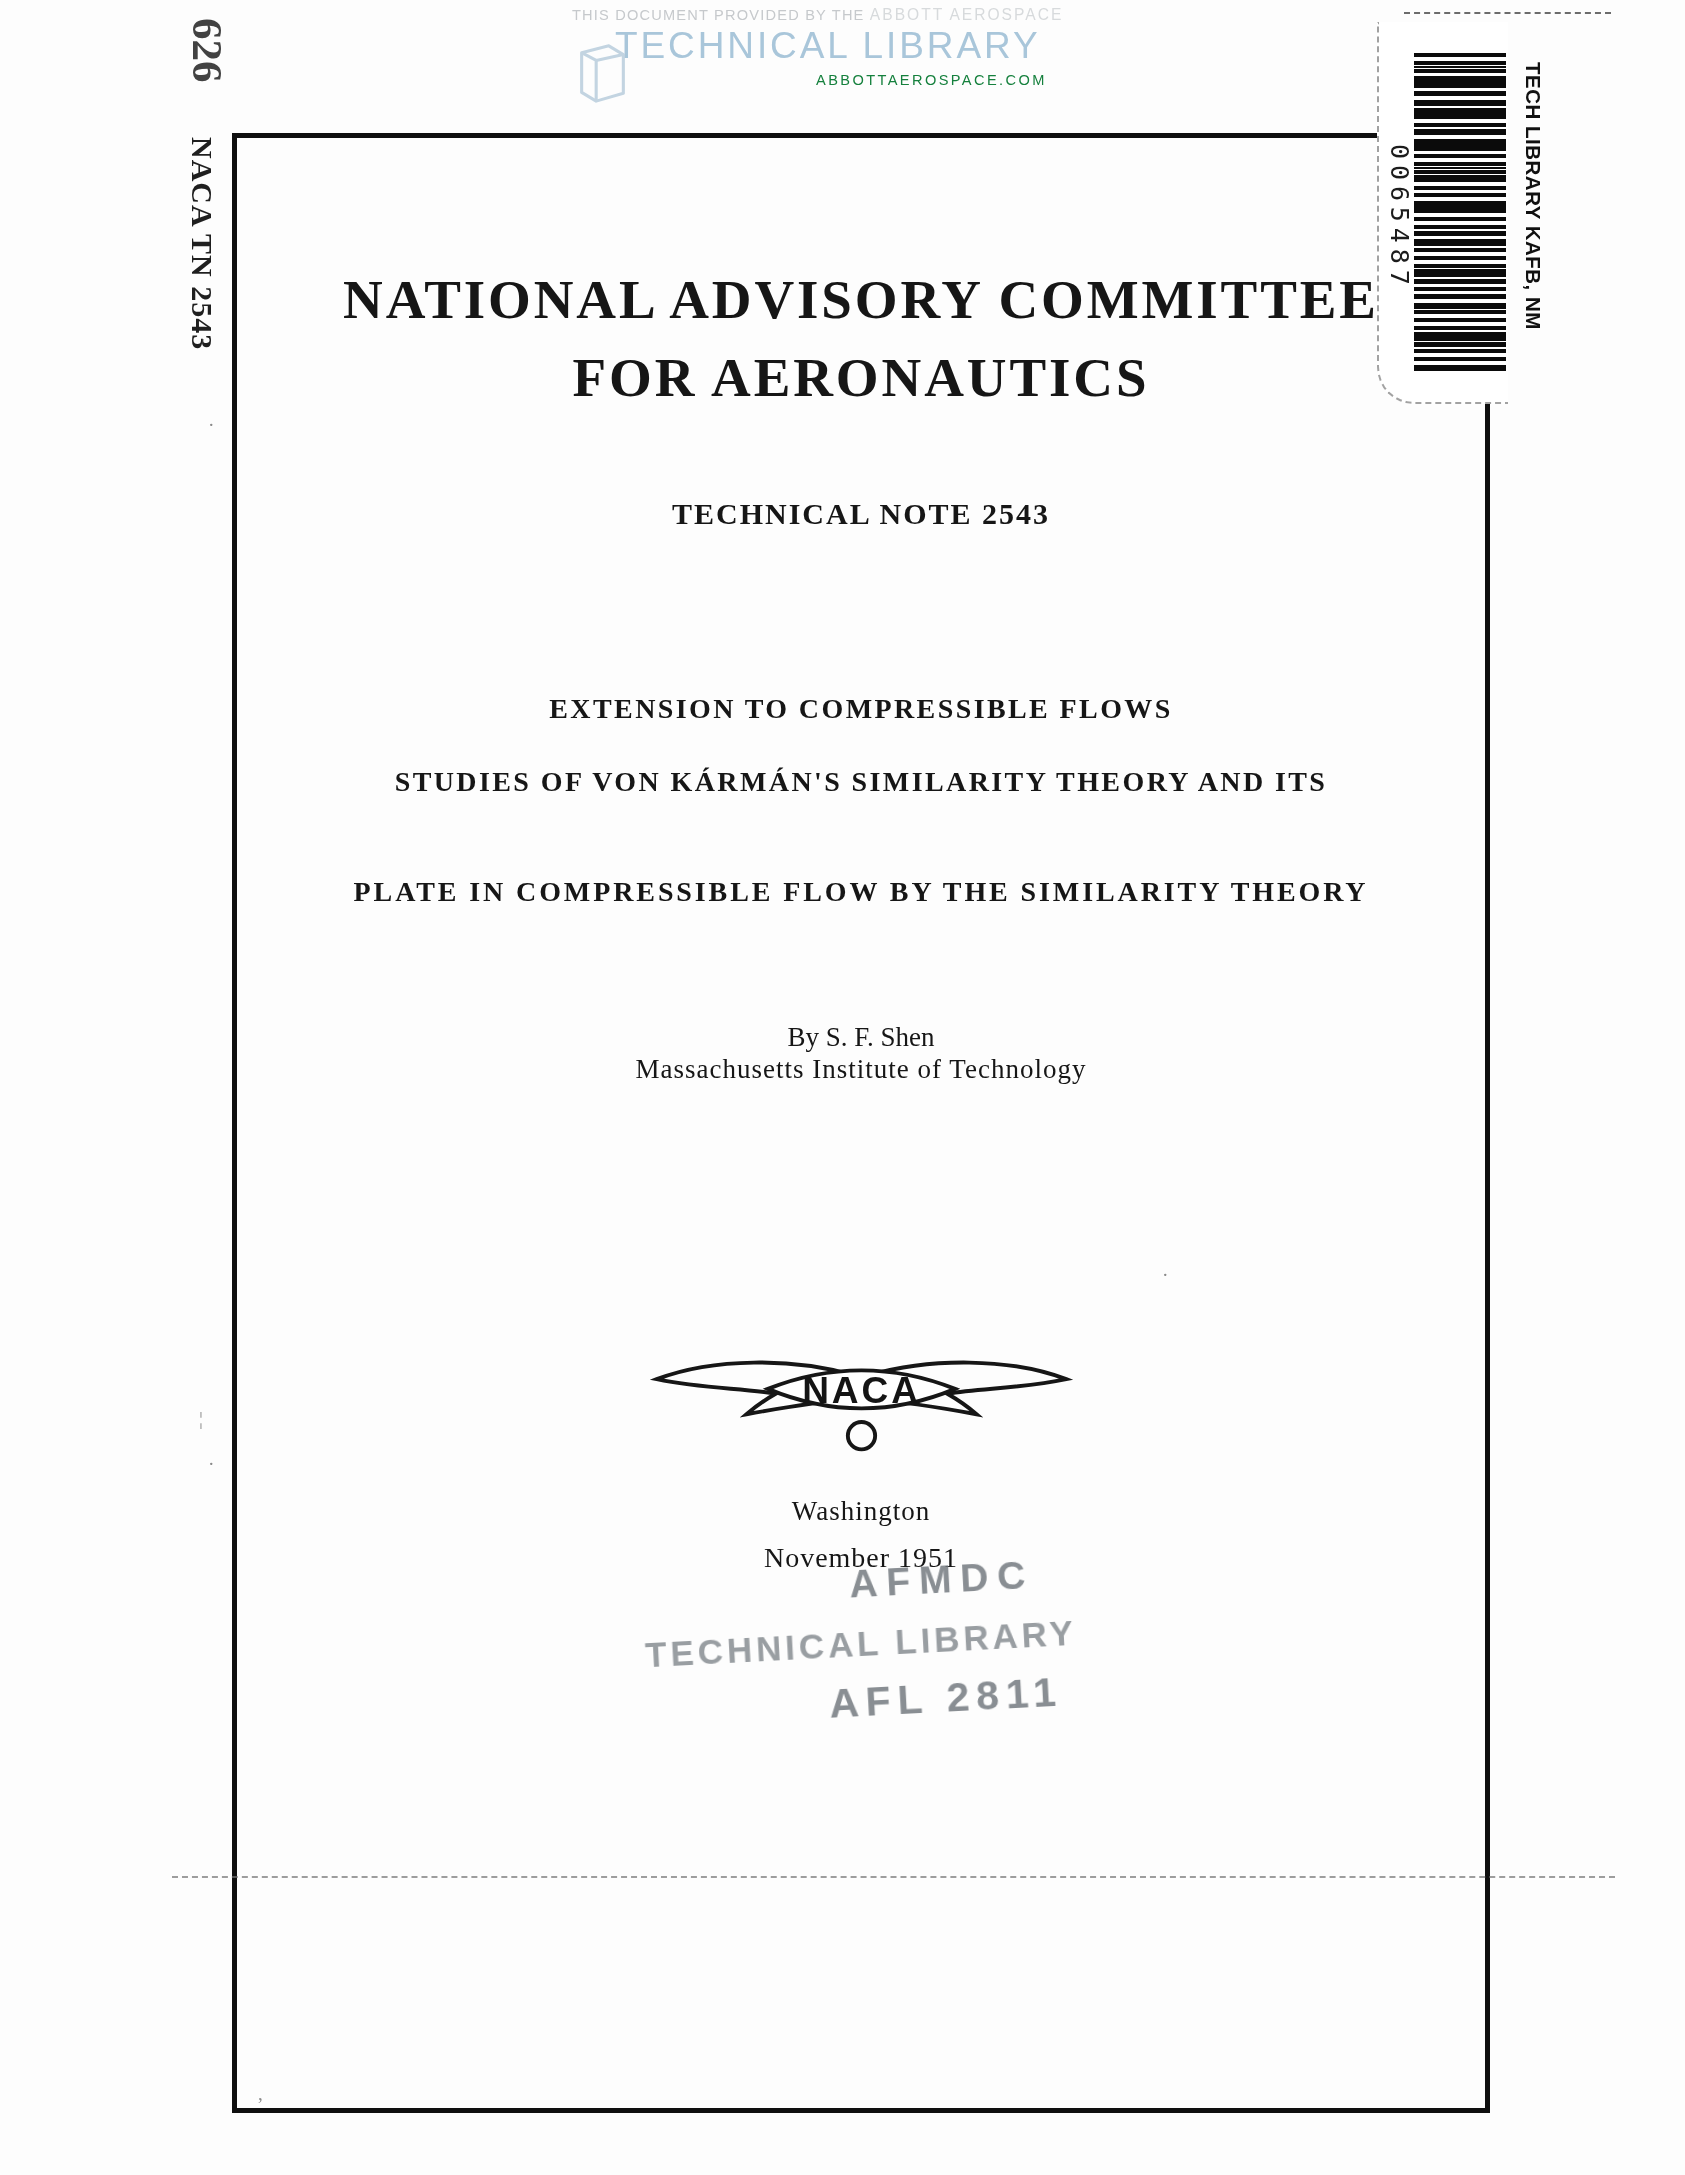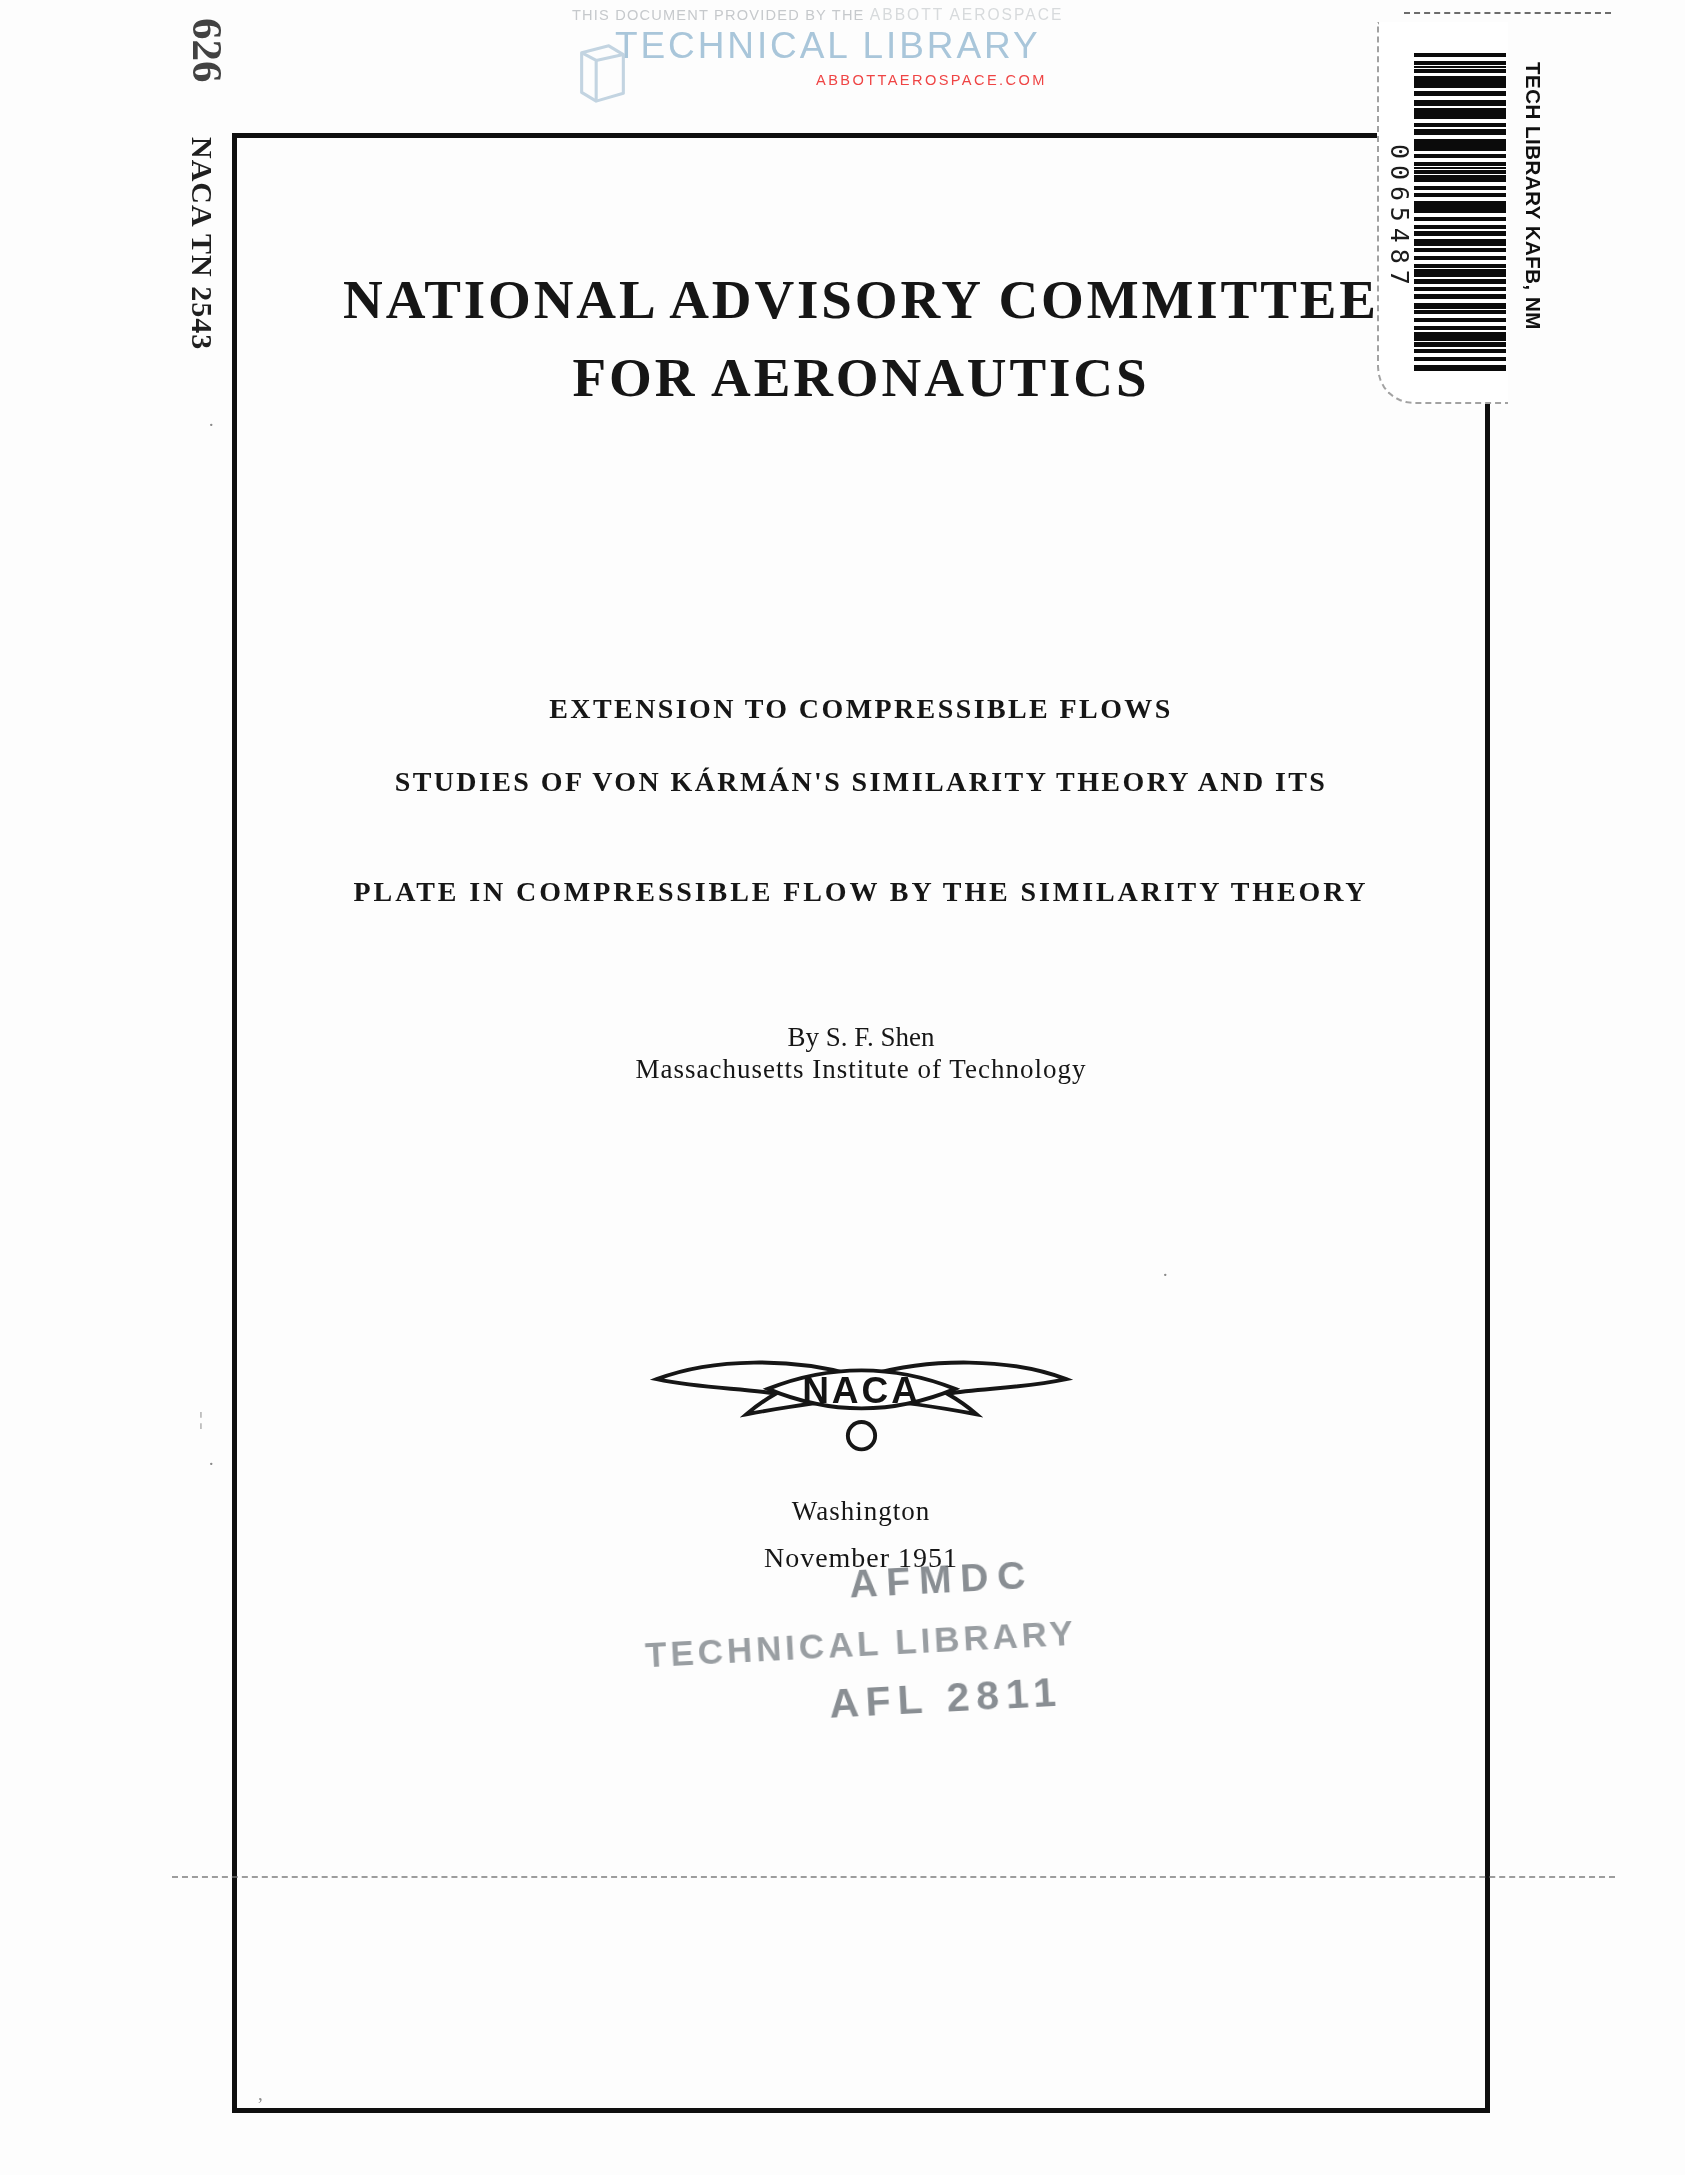--- a/index.html
+++ b/index.html
@@ -12,21 +12,21 @@
 
   
   .watermark { position: absolute; left: 566px; top: 5.9px; width: 585px;
                font-family: "Liberation Sans", sans-serif; }
   .wm-icon { position: absolute; left: 3.9px; top: 33px; opacity: .85; }
   .wm-line1 { margin-left: 5.9px; font-size: 14.6px; color: #c6c9cc; letter-spacing: 1.2px;
               text-transform: uppercase; white-space: nowrap; }
   .wm-brand { color: #d7dadc; font-size: 15.6px; letter-spacing: 2px; }
   .wm-line2 { margin-left: 49px; margin-top: 1px; font-size: 37px; color: #a9c6da;
               letter-spacing: 2.9px; font-weight: 500; white-space: nowrap; }
-  .wm-line3 { margin-left: 250px; margin-top: 4.9px; font-size: 14.6px; color: #ef4444;
+  .wm-line3 { margin-left: 250px; margin-top: 4.9px; font-size: 14.6px; color: #15803d;
               letter-spacing: 2.4px; white-space: nowrap; }
 
   
   .rot { position: absolute; transform: rotate(90deg); transform-origin: top left; white-space: nowrap; }
   .accession { left: 232px; top: 17.6px; width: 93px; height: 57px;
                font-size: 43px; font-weight: 700; color: #2e2e2e; opacity: .9; }
   .doc-id { left: 219px; top: 137px; width: 261px; height: 41px;
             font-size: 30px; font-weight: 600; letter-spacing: 1px; color: #1f1f1f; }
   .right-label { left: 1545px; top: 62px; width: 312px; height: 29px;
                  font-family: "Liberation Sans", sans-serif; font-size: 20.5px;
@@ -107,20 +107,21 @@
 
   <div class="rot accession">626</div>
   <div class="rot doc-id">NACA TN 2543</div>
 
   <div class="cover-box">
     <div class="org-title">
       <div>NATIONAL ADVISORY COMMITTEE</div>
       <div>FOR AERONAUTICS</div>
     </div>
 
+    <div class="tech-note">TECHNICAL NOTE 2543</div>
 
     <div class="title-block">
       <div>EXTENSION TO COMPRESSIBLE FLOWS</div>
       <div>STUDIES OF VON KÁRMÁN'S SIMILARITY THEORY AND ITS</div>
     </div>
 
     <div class="subtitle-block">
       <div>PLATE IN COMPRESSIBLE FLOW BY THE SIMILARITY THEORY</div>
     </div>
 

